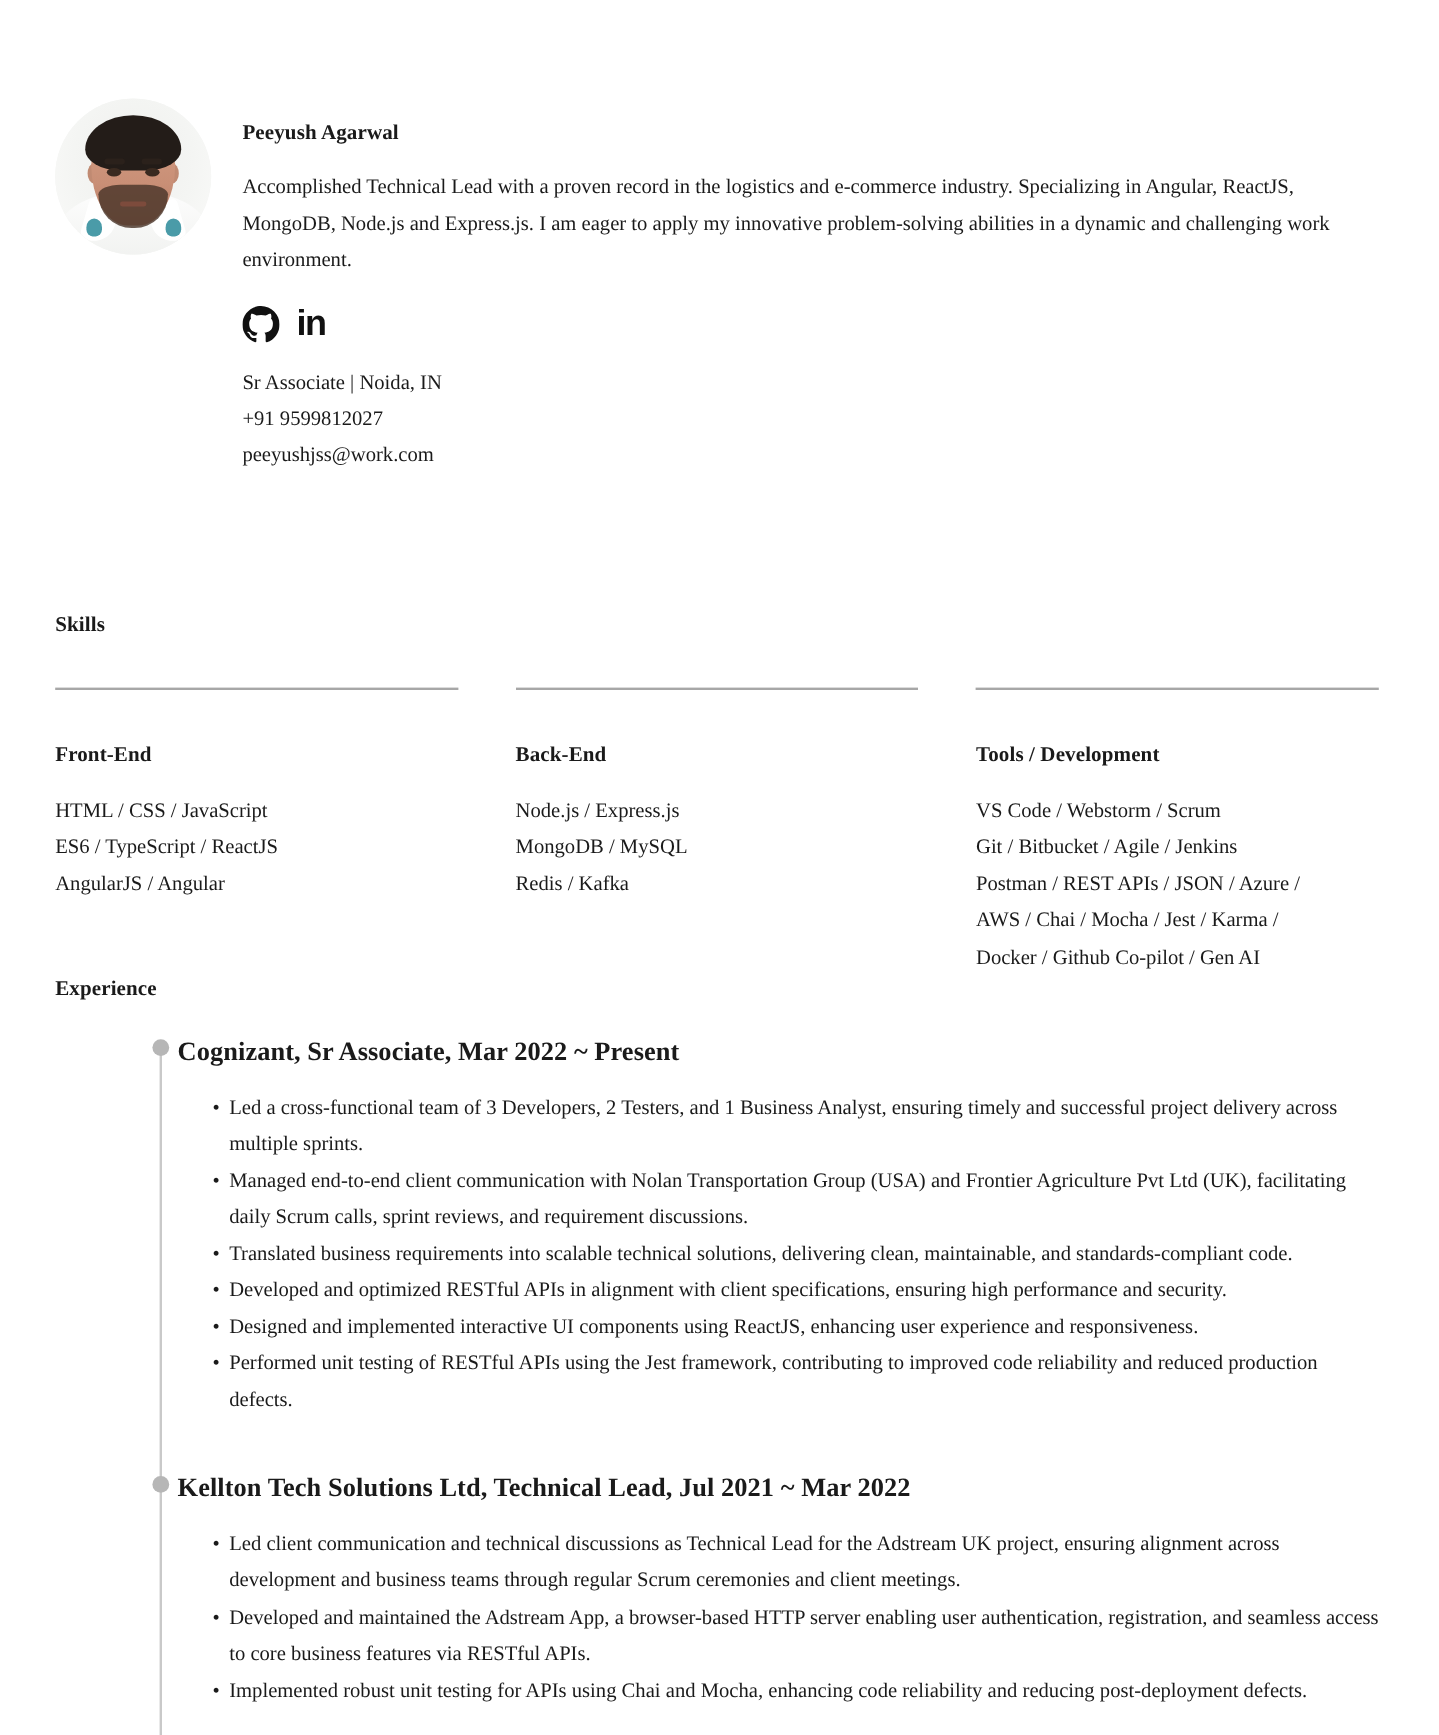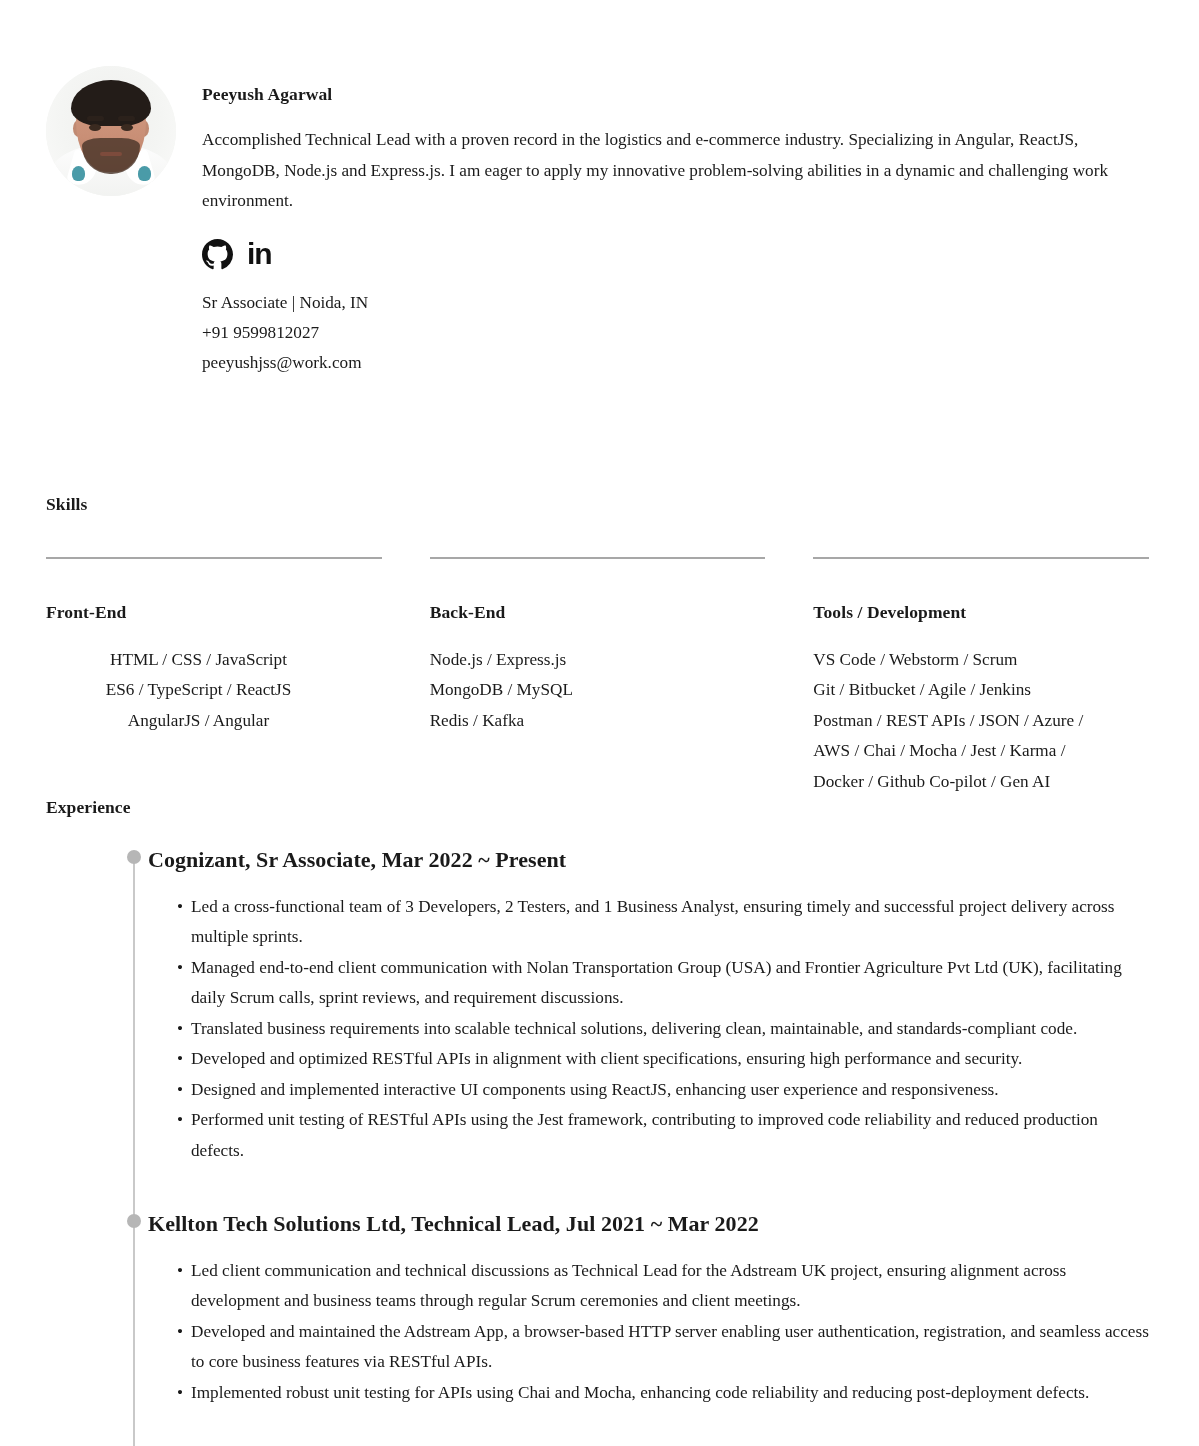--- a/index.html
+++ b/index.html
@@ -20,21 +20,21 @@
     position: relative;
     width: 1199px;
     height: 1446px;
     box-sizing: border-box;
   }
 
   
   .header {
     display: flex;
     align-items: flex-start;
-    padding: 60px 50px 0 46px;
+    padding: 76px 50px 0 46px;
   }
   .photo-wrap {
     width: 156px;
     flex: 0 0 156px;
     padding-top: 6px;
   }
   .photo {
     width: 130px;
     height: 130px;
     border-radius: 50%;
@@ -335,21 +335,21 @@
   </div>
 
   <div class="skills-block">
     <div class="section-title" id="skills-heading">Skills</div>
 
     <div class="skills-grid">
 
       <div class="skill-col">
         <div class="rule"></div>
         <div class="col-title">Front-End</div>
-        <div class="col-body" style="white-space: pre-line; text-align: center;">HTML / CSS / JavaScript
+        <div class="col-body" style="white-space: pre-line;">HTML / CSS / JavaScript
 ES6 / TypeScript / ReactJS
 AngularJS / Angular</div>
       </div>
 
       <div class="skill-col">
         <div class="rule"></div>
         <div class="col-title">Back-End</div>
         <div class="col-body" style="white-space: pre-line;">Node.js / Express.js
 MongoDB / MySQL
 Redis / Kafka</div>

